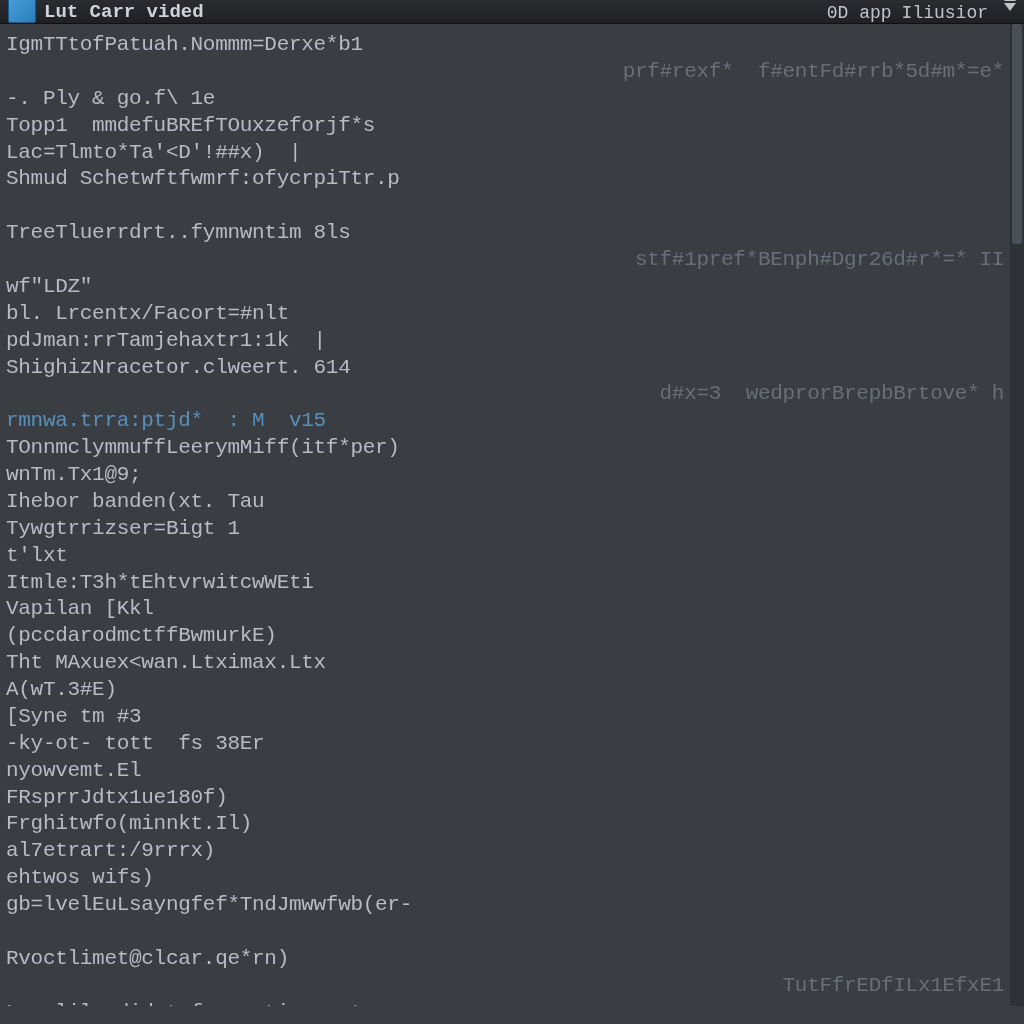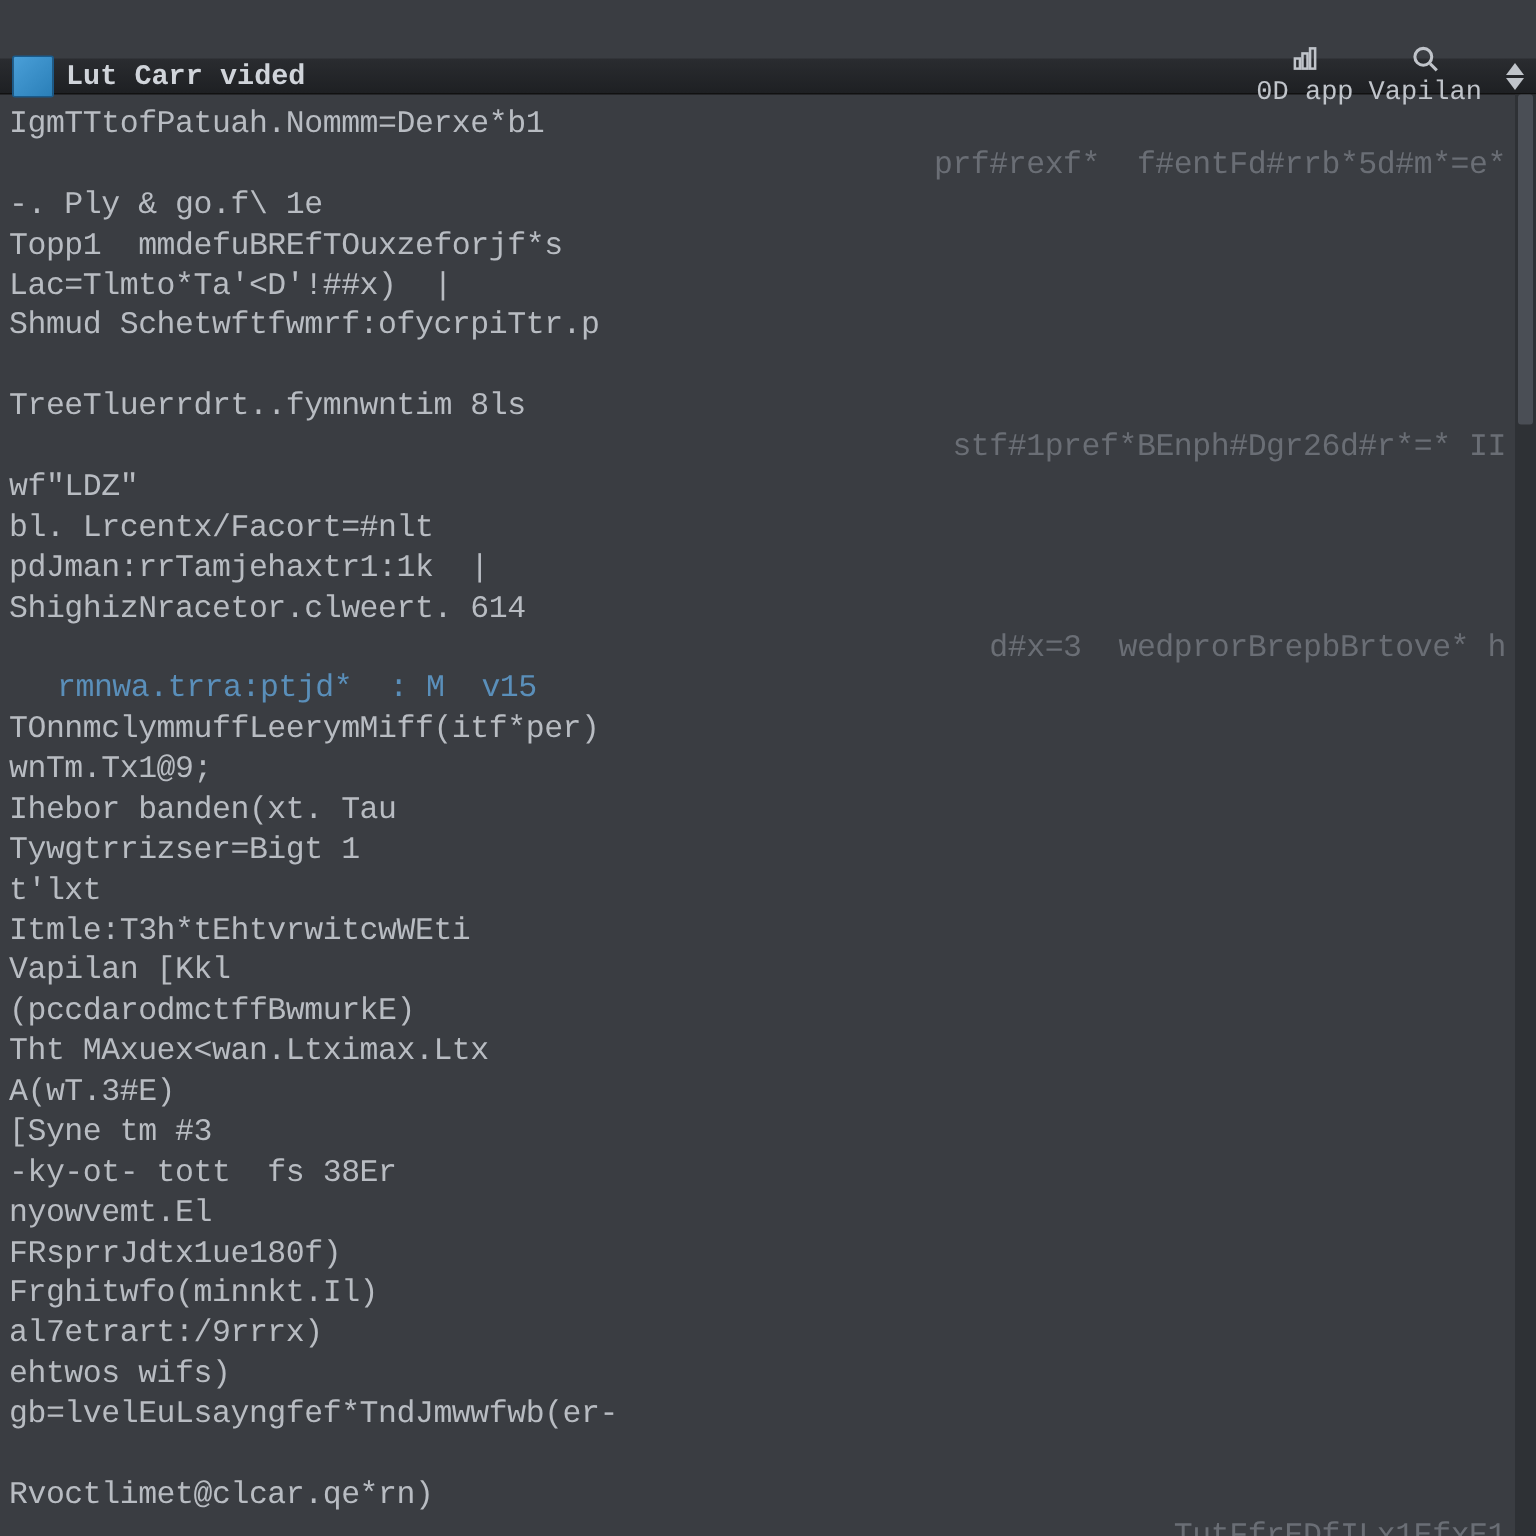--- a/index.html
+++ b/index.html
@@ -12,24 +12,23 @@
       height: 1024px;
       background: #3a3d42;
       font-family: 'Consolas', 'Courier New', monospace;
       overflow: hidden;
       color: #b8bcc2;
     }
     .titlebar {
       height: 24px;
       background: linear-gradient(to bottom, #2a2c30 0%, #1e2023 100%);
       display: flex;
-      align-items: center;
+      align-items: flex-end;
       padding: 0 8px;
       border-bottom: 1px solid #111;
-      margin-top: 39px;
     }
     .titlebar-icon {
       width: 28px;
       height: 28px;
       background: linear-gradient(135deg, #4a9fd8, #2a7fb8);
       border: 1px solid #1a5a8a;
       border-radius: 2px;
       margin-right: 8px;
       flex-shrink: 0;
     }
@@ -84,21 +83,21 @@
       padding: 8px 6px;
       font-size: 21px;
       line-height: 1.28;
       white-space: pre;
       font-weight: normal;
       letter-spacing: -0.3px;
       overflow: hidden;
     }
     .line { color: #b8bcc2; }
     .line.dim { color: #6a6e75; text-align: right; }
-    .line.blue { color: #5a8fba; margin-left: 32px; }
+    .line.blue { color: #5a8fba; }
     .blank { height: 1.28em; }
     .scrollbar {
       width: 14px;
       background: #2e3135;
       position: relative;
     }
     .scrollbar-thumb {
       position: absolute;
       top: 0;
       left: 2px;
@@ -125,21 +124,21 @@
       </span>
       <span>0D app</span>
     </div>
     <div class="titlebar-tool">
       <span class="tool-icon">
         <svg viewBox="0 0 16 16" width="18" height="18" fill="none" stroke="#c0c4ca" stroke-width="1.8">
           <circle cx="7" cy="7" r="5"></circle>
           <line x1="11" y1="11" x2="15" y2="15"></line>
         </svg>
       </span>
-      <span>Vapilan</span>
+      <span>Iliusior</span>
     </div>
     <div class="updown-arrows">
       <div class="arrow-up"></div>
       <div class="arrow-down"></div>
     </div>
   </div>
 </div>
 
 <div class="editor-area">
   <div class="code-content" id="code-content"><div class="line">IgmTTtofPatuah.Nommm=Derxe*b1</div><div class="line dim">prf#rexf*  f#entFd#rrb*5d#m*=e*</div><div class="line">-. Ply &amp; go.f\ 1e</div><div class="line">Topp1  mmdefuBREfTOuxzeforjf*s</div><div class="line">Lac=Tlmto*Ta'&lt;D'!##x)  |</div><div class="line">Shmud Schetwftfwmrf:ofycrpiTtr.p</div><div class="blank"></div><div class="line">TreeTluerrdrt..fymnwntim 8ls</div><div class="line dim">stf#1pref*BEnph#Dgr26d#r*=* II</div><div class="line">wf"LDZ"</div><div class="line">bl. Lrcentx/Facort=#nlt</div><div class="line">pdJman:rrTamjehaxtr1:1k  |</div><div class="line">ShighizNracetor.clweert. 614</div><div class="line dim">d#x=3  wedprorBrepbBrtove* h</div><div class="line blue">rmnwa.trra:ptjd*  : M  v15</div><div class="line">TOnnmclymmuffLeerymMiff(itf*per)</div><div class="line">wnTm.Tx1@9;</div><div class="line">Ihebor banden(xt. Tau</div><div class="line">Tywgtrrizser=Bigt 1</div><div class="line">t'lxt</div><div class="line">Itmle:T3h*tEhtvrwitcwWEti</div><div class="line">Vapilan [Kkl</div><div class="line">(pccdarodmctffBwmurkE)</div><div class="line">Tht MAxuex&lt;wan.Ltximax.Ltx</div><div class="line">A(wT.3#E)</div><div class="line">[Syne tm #3</div><div class="line">-ky-ot- tott  fs 38Er</div><div class="line">nyowvemt.El</div><div class="line">FRsprrJdtx1ue180f)</div><div class="line">Frghitwfo(minnkt.Il)</div><div class="line">al7etrart:/9rrrx)</div><div class="line">ehtwos wifs)</div><div class="line">gb=lvelEuLsayngfef*TndJmwwfwb(er-   </div><div class="blank"></div><div class="line">Rvoctlimet@clcar.qe*rn)</div><div class="line dim">TutFfrEDfILx1EfxE1</div><div class="line">Lpselilumdidrt.fymnwntimexwntr</div></div>

